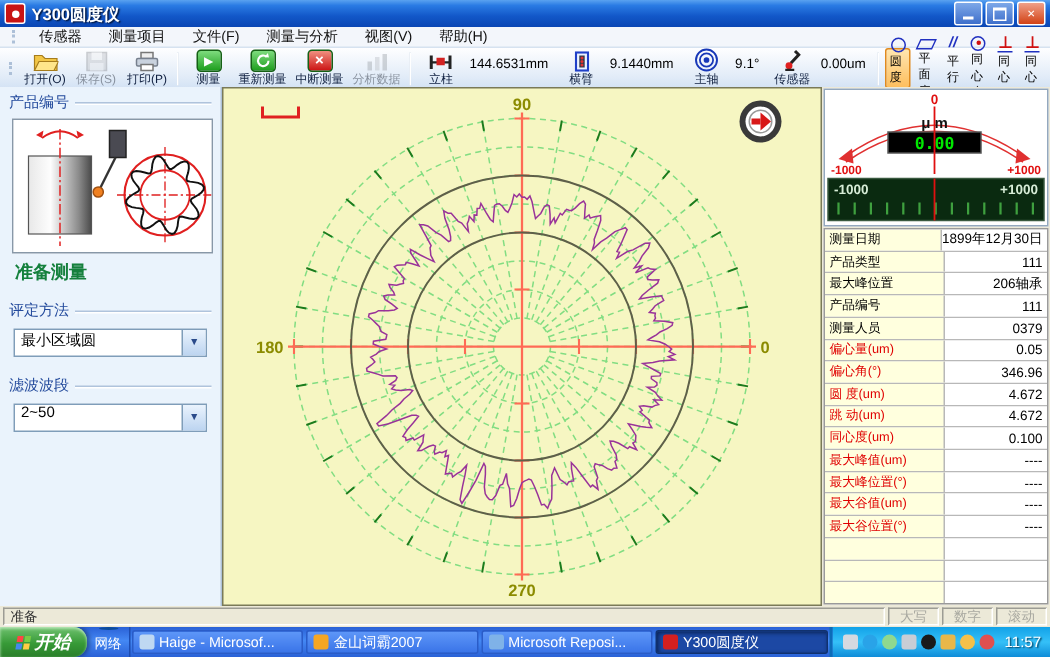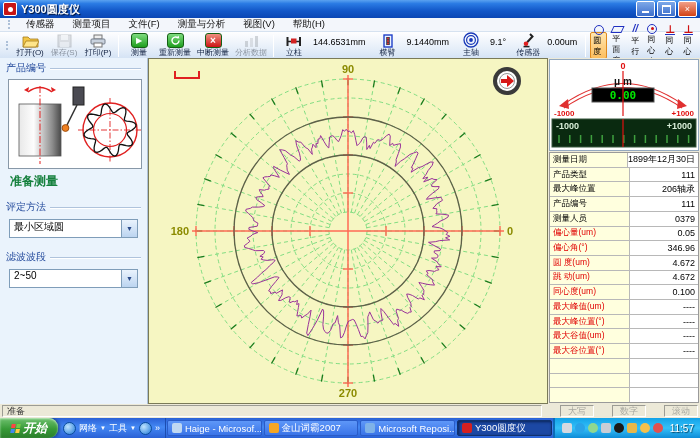--- a/index.html
+++ b/index.html
@@ -66,31 +66,31 @@
   .trow:last-child{border-bottom:none;}
   .tlabel{width:76px;background:#FFFFDE;border-right:1px solid #B8B8B8;font-size:8.5px;display:flex;align-items:center;
     padding-left:3px;color:#000;white-space:nowrap;overflow:hidden;}
   .tlabel.red{color:#E00000;}
   .tvalue{flex:1;background:#fff;font-size:9px;display:flex;align-items:center;justify-content:flex-end;
     padding-right:3px;color:#000;white-space:nowrap;}
   
   .statusbar{position:absolute;top:404px;left:0;width:700px;height:14px;background:#ECE9D8;display:flex;
     align-items:stretch;font-size:9px;color:#333;box-sizing:border-box;padding:1px 2px;}
   .sb-left{flex:1;border:1px solid;border-color:#9C9C94 #FFF #FFF #9C9C94;display:flex;align-items:center;padding-left:4px;}
-  .sb-ind{width:32px;margin-left:18px;border:1px solid;border-color:#9C9C94 #FFF #FFF #9C9C94;color:#A8A8A0;
+  .sb-ind{width:32px;margin-left:2px;border:1px solid;border-color:#9C9C94 #FFF #FFF #9C9C94;color:#A8A8A0;
     display:flex;align-items:center;justify-content:center;}
   
   .taskbar{position:absolute;top:418px;left:0;width:700px;height:20px;
     background:linear-gradient(#2A61D6,#4488F4 45%,#2A61D6);display:flex;align-items:stretch;overflow:hidden;}
   .startbtn{flex:0 0 58px;background:linear-gradient(#6FC16F,#379A37 55%,#2A7F2A);border-radius:0 9px 9px 0;
     color:#fff;font-weight:bold;font-style:italic;font-size:12px;display:flex;align-items:center;justify-content:center;
     gap:3px;box-shadow:inset 0 1px 2px #BFEABF, 2px 0 3px rgba(0,0,0,.35);}
   .winflag{display:inline-grid;grid-template-columns:4px 4px;grid-gap:1px;transform:skewX(-10deg);}
   .winflag i{width:4px;height:4px;display:block;}
-  .ql{display:flex;align-items:center;color:#fff;font-size:9px;gap:3px;padding:0 5px;border-right:1px solid #1C4CB0;}
+  .ql{display:flex;align-items:center;color:#fff;font-size:9px;gap:3px;padding:0 5px;border-right:1px solid #1C4CB0;flex-direction:column;}
   .ql .qlicon{width:11px;height:11px;border-radius:50%;background:radial-gradient(circle at 35% 35%,#BFE4FF,#1E78D8);
     border:1px solid #0C4C9C;}
   .ql .dda{font-size:6px;}
   .task{flex:0 1 106px;min-width:40px;margin:2px 1px;background:linear-gradient(#5E97F8,#3A74E8);
     border:1px solid #2A5CC8;border-radius:2px;color:#fff;font-size:9.5px;display:flex;align-items:center;
     padding:0 4px;gap:3px;overflow:hidden;white-space:nowrap;}
   .task.active{background:#1C48A4;border-color:#10316E;box-shadow:inset 1px 1px 3px #0A2456;}
   .task .ticn{width:10px;height:10px;flex:0 0 10px;border-radius:2px;}
   .tray{margin-left:auto;flex:0 0 auto;background:linear-gradient(#12A2E8,#35C0F8 50%,#0E8CD8);
     border-left:2px solid #0C6CB8;display:flex;align-items:center;padding:0 6px 0 7px;gap:3px;color:#fff;font-size:10px;}

